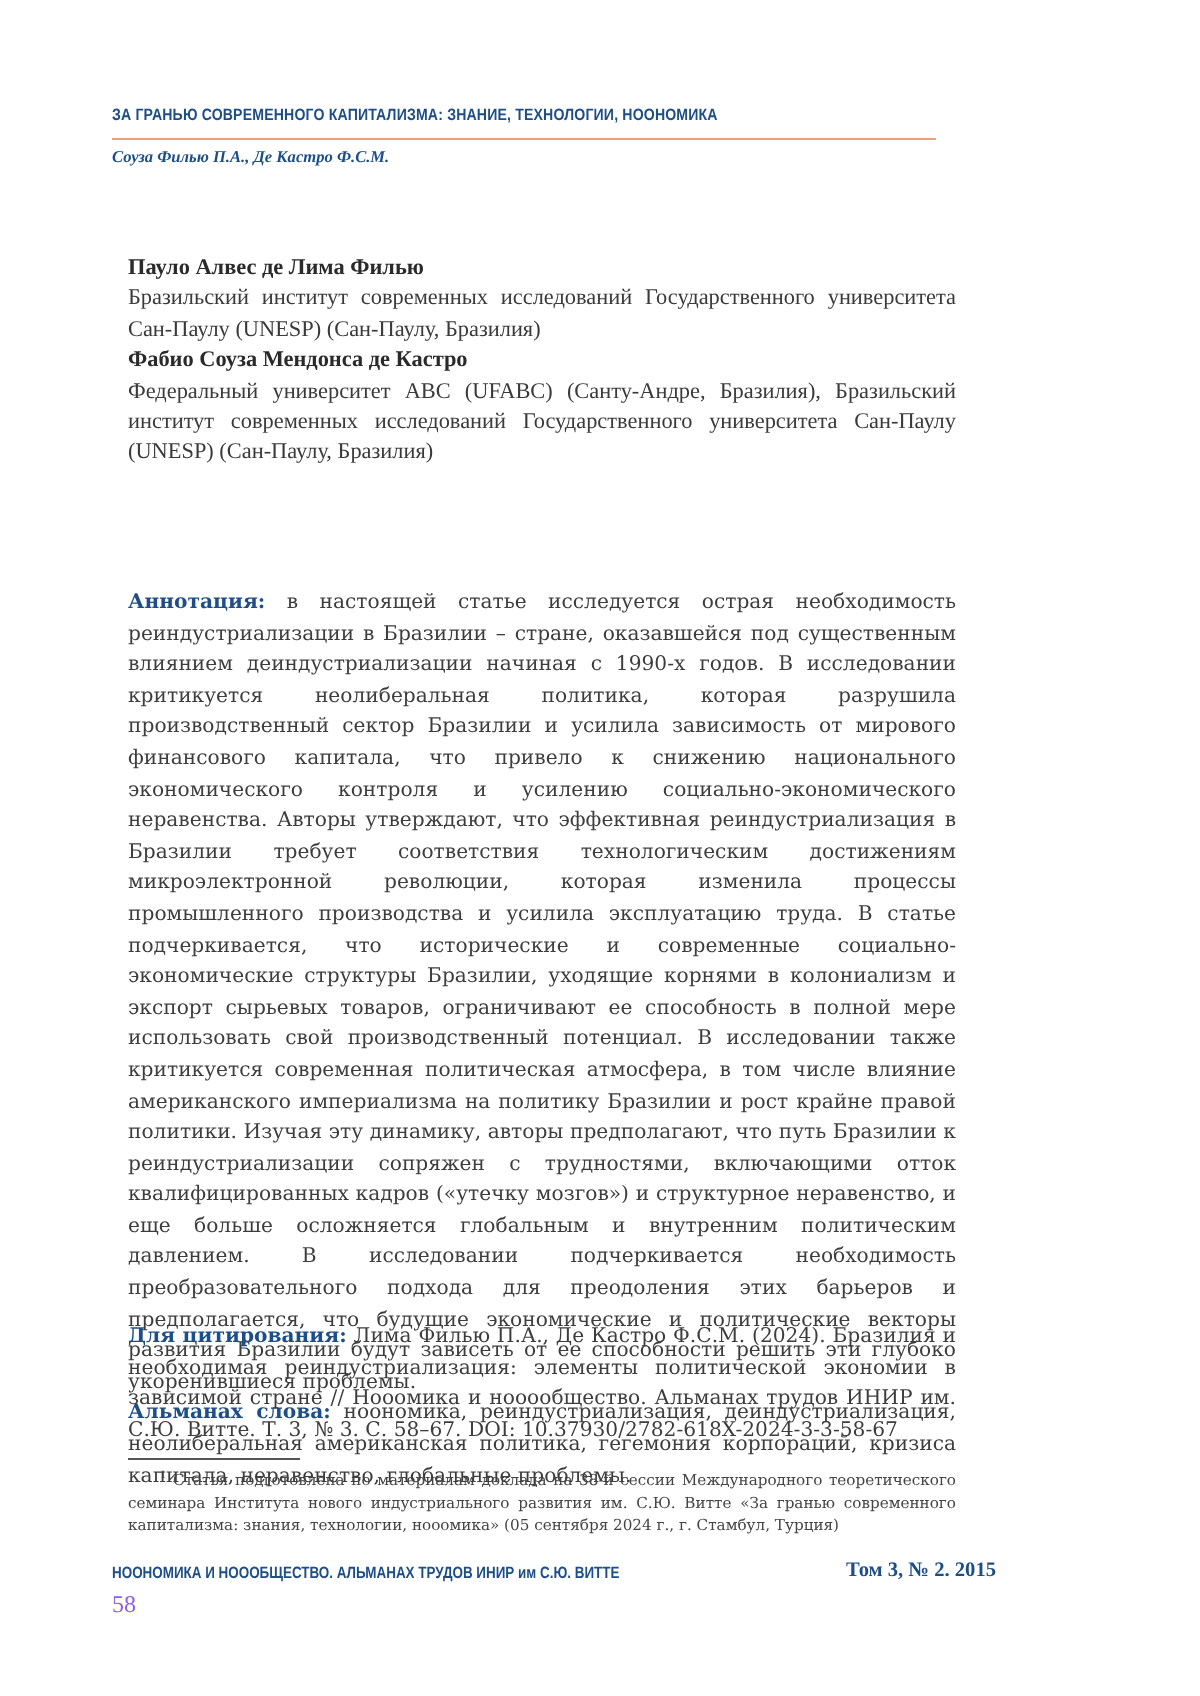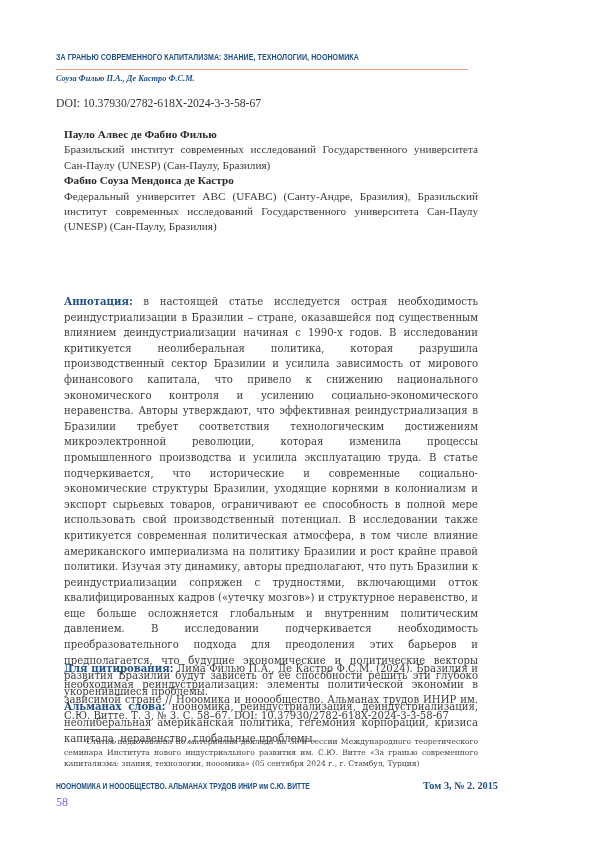--- a/index.html
+++ b/index.html
@@ -28,24 +28,23 @@
 </style>
 </head>
 <body>
 
 <div class="page">
 
   <div class="running-head">ЗА ГРАНЬЮ СОВРЕМЕННОГО КАПИТАЛИЗМА: ЗНАНИЕ, ТЕХНОЛОГИИ, НООНОМИКА</div>
   <div class="head-rule"></div>
   <div class="running-authors">Соуза Филью П.А., Де Кастро Ф.С.М.</div>
 
-  <div class="doi">DOI: 10.37930/2782-618X-2024-3-3-58-67</div>
 
   <div class="block authors">
-    <div class="author-name">Пауло Алвес де Фабио Филью</div>
+    <div class="author-name">Пауло Алвес де Лима Филью</div>
     <div class="aff">Бразильский институт современных исследований Государственного университета Сан-Паулу (UNESP) (Сан-Паулу, Бразилия)</div>
     <div class="author-name">Фабио Соуза Мендонса де Кастро</div>
     <div class="aff">Федеральный университет АВС (UFABC) (Санту-Андре, Бразилия), Бразильский институт современных исследований Государственного университета Сан-Паулу (UNESP) (Сан-Паулу, Бразилия)</div>
   </div>
 
 
   <div class="abstract-wrap" style="top:294px;">
     <div class="body-text"><span class="lbl">Аннотация:</span><span> в настоящей статье исследуется острая необходимость реиндустриализации в Бразилии – стране, оказавшейся под существенным влиянием деиндустриализации начиная с 1990-х годов. В исследовании критикуется неолиберальная политика, которая разрушила производственный сектор Бразилии и усилила зависимость от мирового финансового капитала, что привело к снижению национального экономического контроля и усилению социально-экономического неравенства. Авторы утверждают, что эффективная реиндустриализация в Бразилии требует соответствия технологическим достижениям микроэлектронной революции, которая изменила процессы промышленного производства и усилила эксплуатацию труда. В статье подчеркивается, что исторические и современные социально-экономические структуры Бразилии, уходящие корнями в колониализм и экспорт сырьевых товаров, ограничивают ее способность в полной мере использовать свой производственный потенциал. В исследовании также критикуется современная политическая атмосфера, в том числе влияние американского империализма на политику Бразилии и рост крайне правой политики. Изучая эту динамику, авторы предполагают, что путь Бразилии к реиндустриализации сопряжен с трудностями, включающими отток квалифицированных кадров («утечку мозгов») и структурное неравенство, и еще больше осложняется глобальным и внутренним политическим давлением. В исследовании подчеркивается необходимость преобразовательного подхода для преодоления этих барьеров и предполагается, что будущие экономические и политические векторы развития Бразилии будут зависеть от ее способности решить эти глубоко укоренившиеся проблемы.</span></div>
     <div class="body-text"><span class="lbl">Альманах слова:</span><span> ноономика, реиндустриализация, деиндустриализация, неолиберальная американская политика, гегемония корпораций, кризиса капитала, неравенство, глобальные проблемы.</span></div>
   </div>

